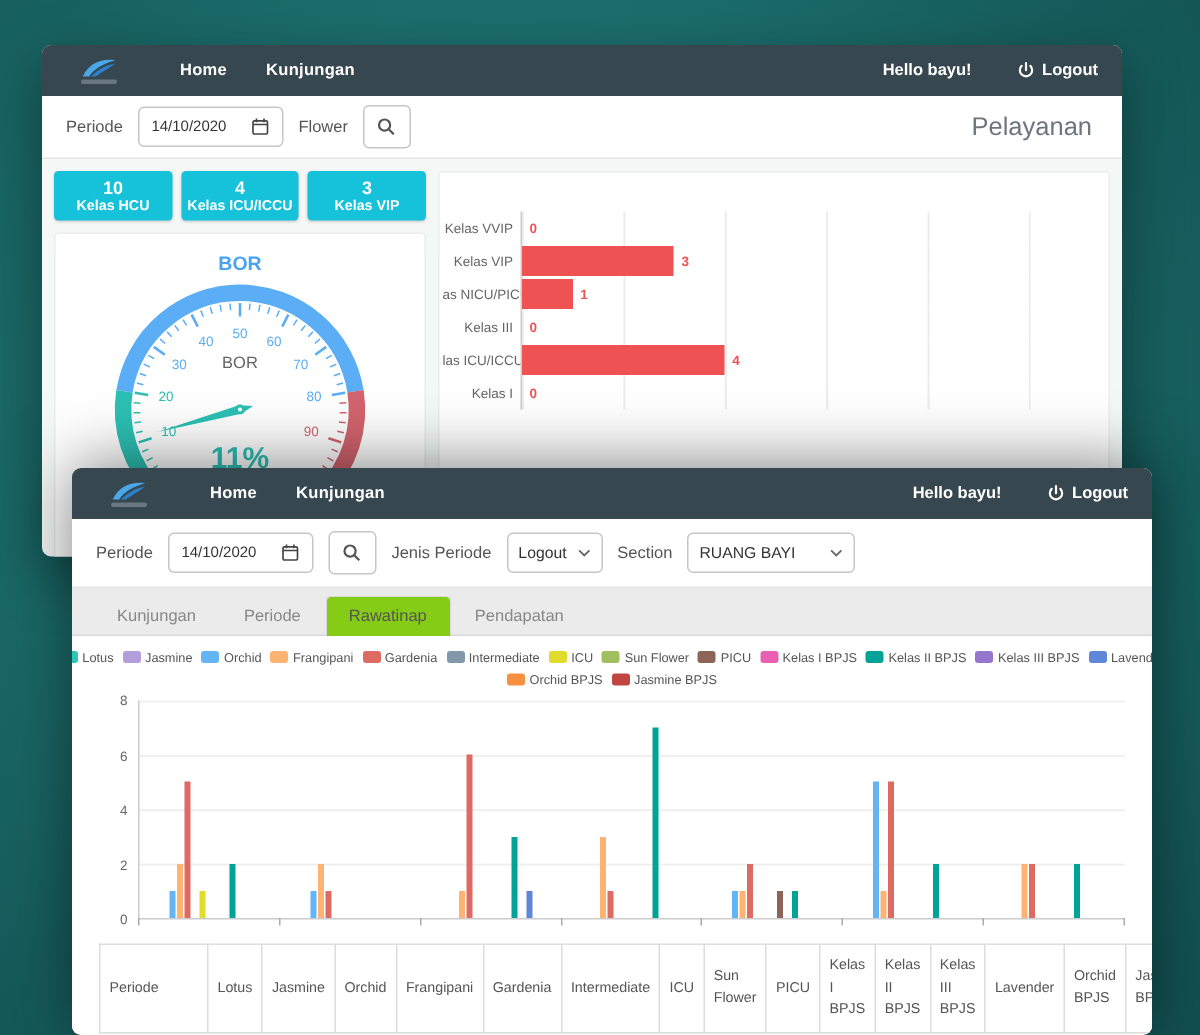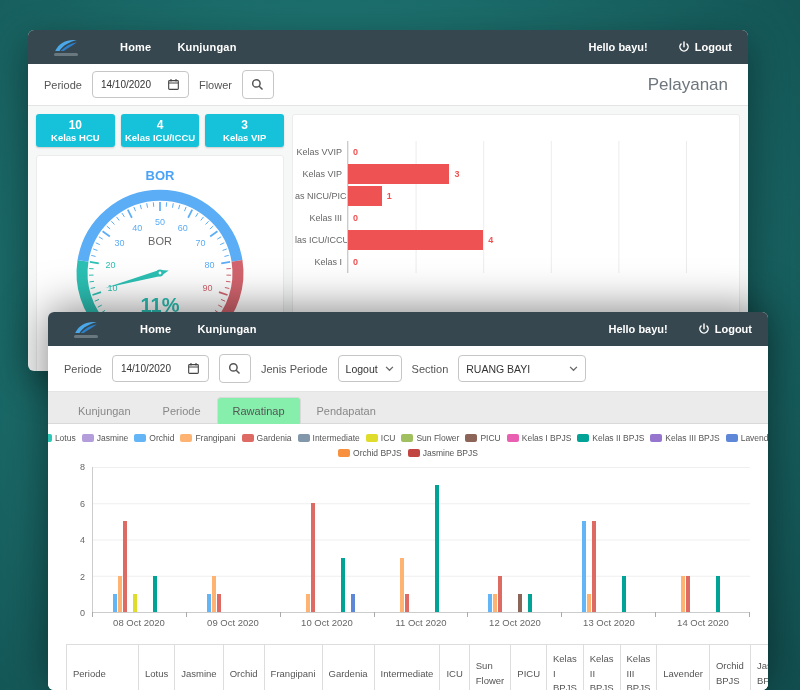--- a/index.html
+++ b/index.html
@@ -43,21 +43,21 @@
 .hrow{display:flex;align-items:center;height:22px}
 .hlabel{width:52px;font-size:9px;color:#666;text-align:right;padding-right:5px;white-space:nowrap;overflow:hidden;flex:none}
 .htrack{flex:1;height:100%;border-left:1px solid #ccc;border-right:1px solid #ececec;
  background:linear-gradient(to right,#ececec 1px,transparent 1px);background-size:20% 100%;
  display:flex;align-items:center}
 .hbar{height:20px}
 .hval{font-size:9px;font-weight:700;margin-left:5px}
 
 .tabs{background:#ebebeb;border-bottom:1px solid #d9d9d9;display:flex;align-items:flex-end;padding:5px 14px 0}
 .tab{font-size:11px;color:#888;padding:7px 15px;cursor:pointer;border:1px solid transparent;border-bottom:0;border-radius:4px 4px 0 0;margin-bottom:-1px}
-.tab.active{background:#86efac;color:#555;border-color:#d9d9d9}
+.tab.active{background:#84cc16;color:#555;border-color:#d9d9d9}
 .fw-content{padding:9px 18px 0;background:#fff}
 .legend-row{display:flex;justify-content:center;gap:6px;margin-bottom:5px}
 .legend-item{display:flex;align-items:center;gap:3px;font-size:8.5px;color:#555;cursor:pointer;white-space:nowrap}
 .legend-swatch{width:12px;height:8px;border-radius:2px;flex:none}
 .gchart{display:flex;margin-top:9px}
 .ylab{width:26px;position:relative;height:146px;flex:none}
 .ylab span{position:absolute;right:7px;transform:translateY(-50%);font-size:9px;color:#666}
 .plot{flex:1;height:146px;border-left:1px solid #ccc;border-bottom:1px solid #ccc;position:relative;
  background:linear-gradient(to bottom,#efefef 1px,transparent 1px);background-size:100% 25%;display:flex}
 .plot::before{content:'';position:absolute;left:-1px;bottom:-5px;width:1px;height:5px;background:#aaa}
@@ -291,21 +291,21 @@
         </svg>
     </button>
     <span class="tb-label">Jenis Periode</span>
     <div class="select" style="width:64px">
       <span>Logout</span>
       <svg width="9" height="6" viewBox="0 0 10 7">
           <path d="M1 1l4 4 4-4" stroke="#666" stroke-width="1.4" fill="none"></path>
         </svg>
     </div>
     <span class="tb-label">Section</span>
-    <div class="select" style="width:128px">
+    <div class="select" style="width:112px">
       <span>RUANG BAYI</span>
       <svg width="9" height="6" viewBox="0 0 10 7">
           <path d="M1 1l4 4 4-4" stroke="#666" stroke-width="1.4" fill="none"></path>
         </svg>
     </div>
   </div>
   <div class="tabs">
       <div class="tab">Kunjungan</div>
       <div class="tab">Periode</div>
       <div class="tab active">Rawatinap</div>
@@ -515,29 +515,20 @@
               <i style="height: 0%; background: rgb(233, 95, 177);"></i>
               <i style="height: 25%; background: rgb(0, 163, 150);"></i>
               <i style="height: 0%; background: rgb(149, 117, 205);"></i>
               <i style="height: 0%; background: rgb(95, 135, 215);"></i>
               <i style="height: 0%; background: rgb(247, 145, 63);"></i>
               <i style="height: 0%; background: rgb(193, 69, 64);"></i>
             </div>
           </div>
         </div>
     </div>
-    <div class="xlabels">
-        <span>08 Oct 2020</span>
-        <span>09 Oct 2020</span>
-        <span>10 Oct 2020</span>
-        <span>11 Oct 2020</span>
-        <span>12 Oct 2020</span>
-        <span>13 Oct 2020</span>
-        <span>14 Oct 2020</span>
-      </div>
     <table class="data-table">
       <thead>
           <tr>
             <th>Periode</th>
             <th>Lotus</th>
             <th>Jasmine</th>
             <th>Orchid</th>
             <th>Frangipani</th>
             <th>Gardenia</th>
             <th>Intermediate</th>

